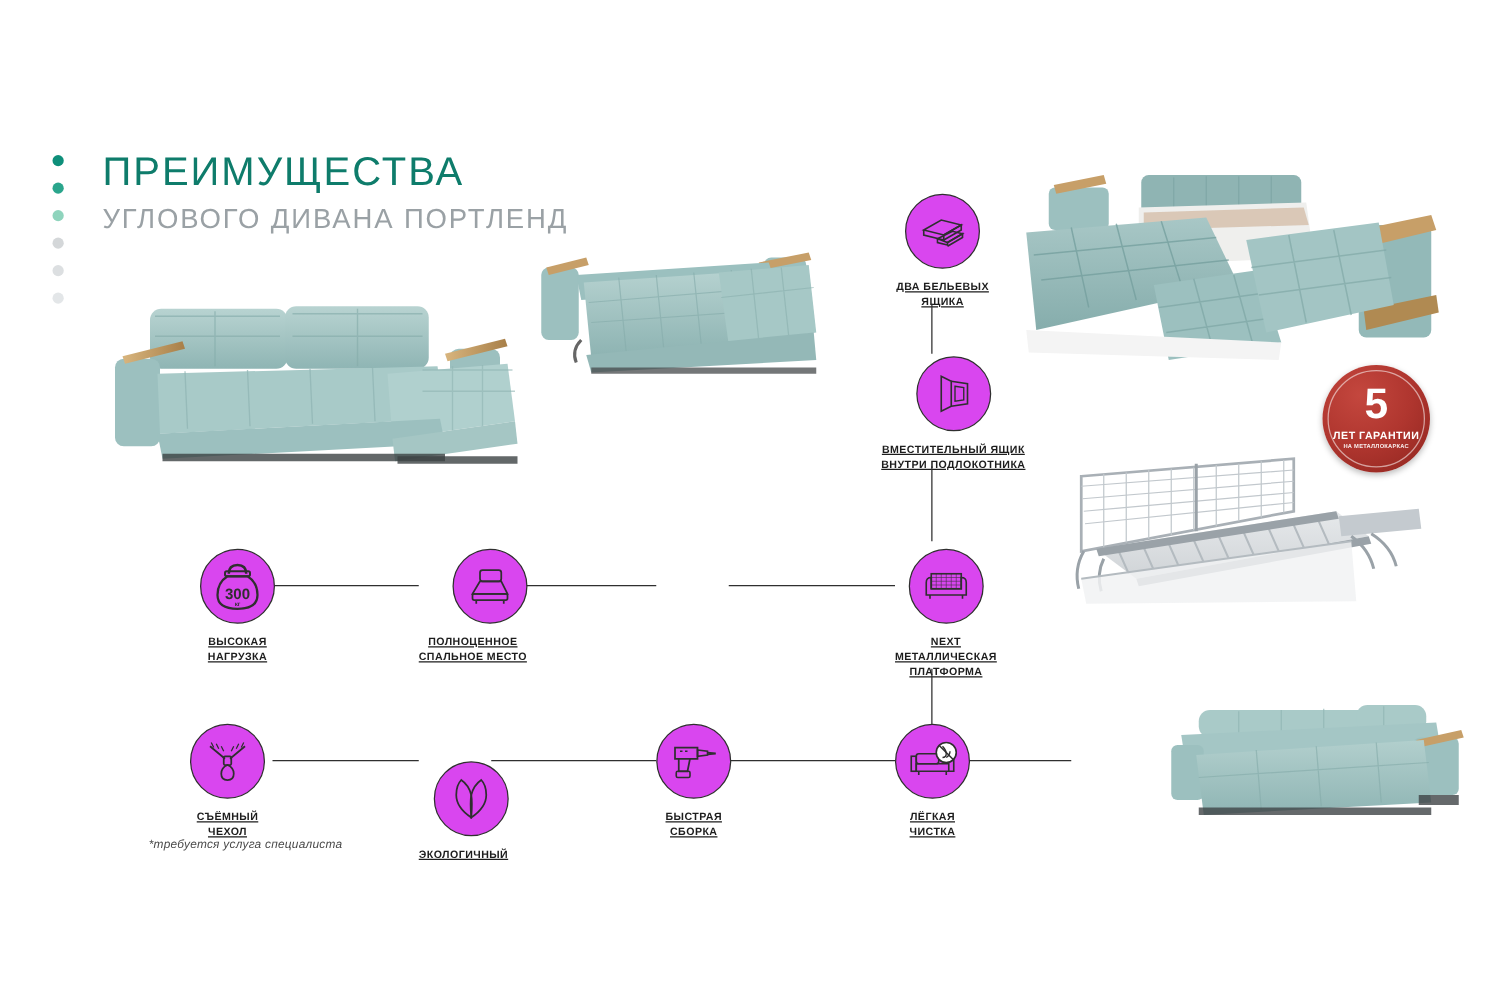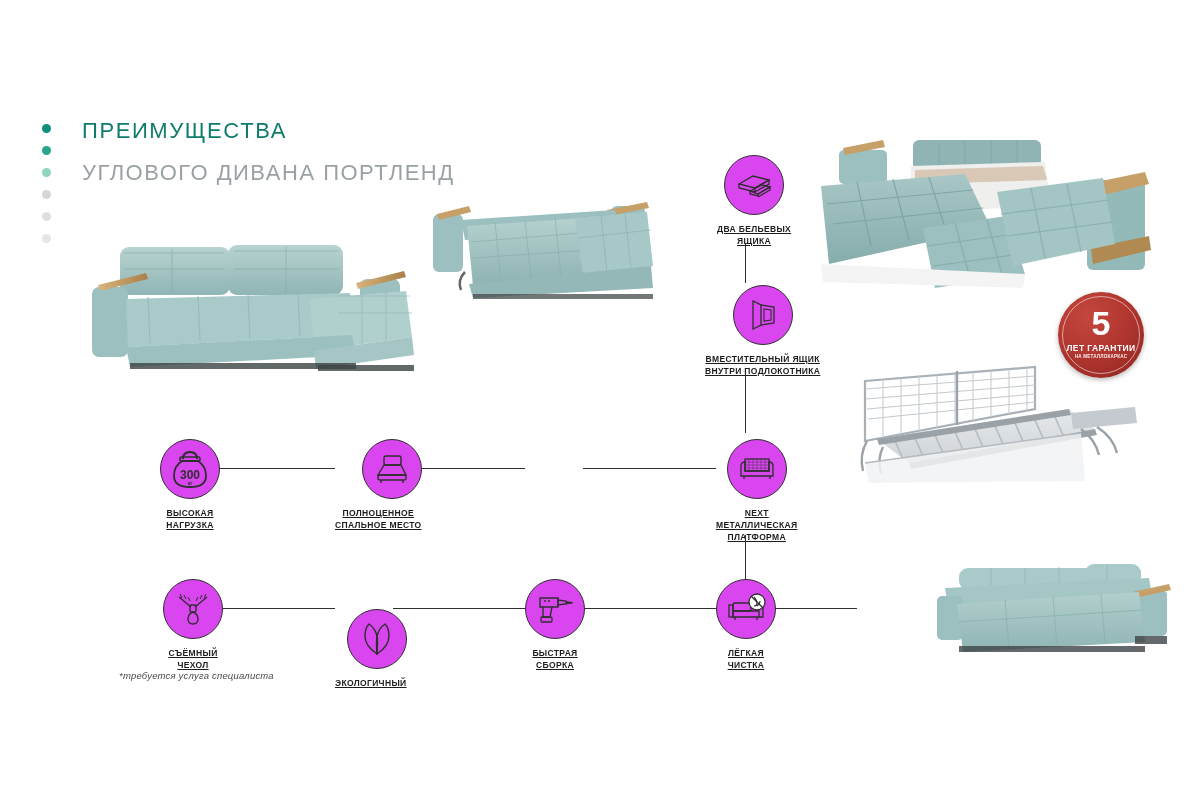--- a/index.html
+++ b/index.html
@@ -13,26 +13,26 @@
     position:relative;
   }
   .stage{position:relative;width:1200px;height:800px;}
 
   
   .dots{position:absolute;left:42px;top:124px;display:flex;flex-direction:column;gap:13px;}
   .dot{width:9px;height:9px;border-radius:50%;}
 
   .title-block{position:absolute;left:82px;top:118px;}
   .title-main{
-    font-size:22px;letter-spacing:1.6px;font-weight:400;
+    font-size:32px;letter-spacing:1.6px;font-weight:400;
     color:#0e7c6b;line-height:1.22;white-space:nowrap;
   }
   .title-sub{
     font-size:22px;letter-spacing:1.5px;font-weight:400;
-    color:#9aa1a5;line-height:1.3;white-space:nowrap;margin-top:14px;
+    color:#9aa1a5;line-height:1.3;white-space:nowrap;margin-top:4px;
   }
 
   
   .photo{position:absolute;}
   .photo svg{display:block;}
 
   
   .badge{
     position:absolute;left:1058px;top:292px;width:86px;height:86px;
     border-radius:50%;
@@ -350,21 +350,21 @@
         <path d="M6 20 v3 M32 20 v3" stroke="#2f2f2f" stroke-width="1.3"></path>
       </svg>
     </div>
     <div class="node-label">
       <div>NEXT</div>
       <div>МЕТАЛЛИЧЕСКАЯ</div>
       <div>ПЛАТФОРМА</div>
     </div>
   </div>
 
-  <div class="node" style="left:163px;top:579px;justify-content:flex-end;">
+  <div class="node" style="left:152px;top:579px;justify-content:flex-end;">
     <div class="circle">
       <svg width="34" height="38" viewBox="0 0 34 38" aria-hidden="true">
         <path d="M3 7 L15 17 M31 7 L19 17" stroke="#2f2f2f" stroke-width="1.4" fill="none"></path>
         <g stroke="#2f2f2f" stroke-width="1">
           <path d="M4 4 l2 4 M8 5 l2 4 M12 7 l2 4 M30 4 l-2 4 M26 5 l-2 4 M22 7 l-2 4"></path>
         </g>
         <rect x="14" y="15" width="6" height="7" rx="1" fill="none" stroke="#2f2f2f" stroke-width="1.4"></rect>
         <path d="M17 22 q-5 2 -5 7 q0 5 5 5 q5 0 5 -5 q0 -5 -5 -7 Z" fill="none" stroke="#2f2f2f" stroke-width="1.4"></path>
       </svg>
     </div>

